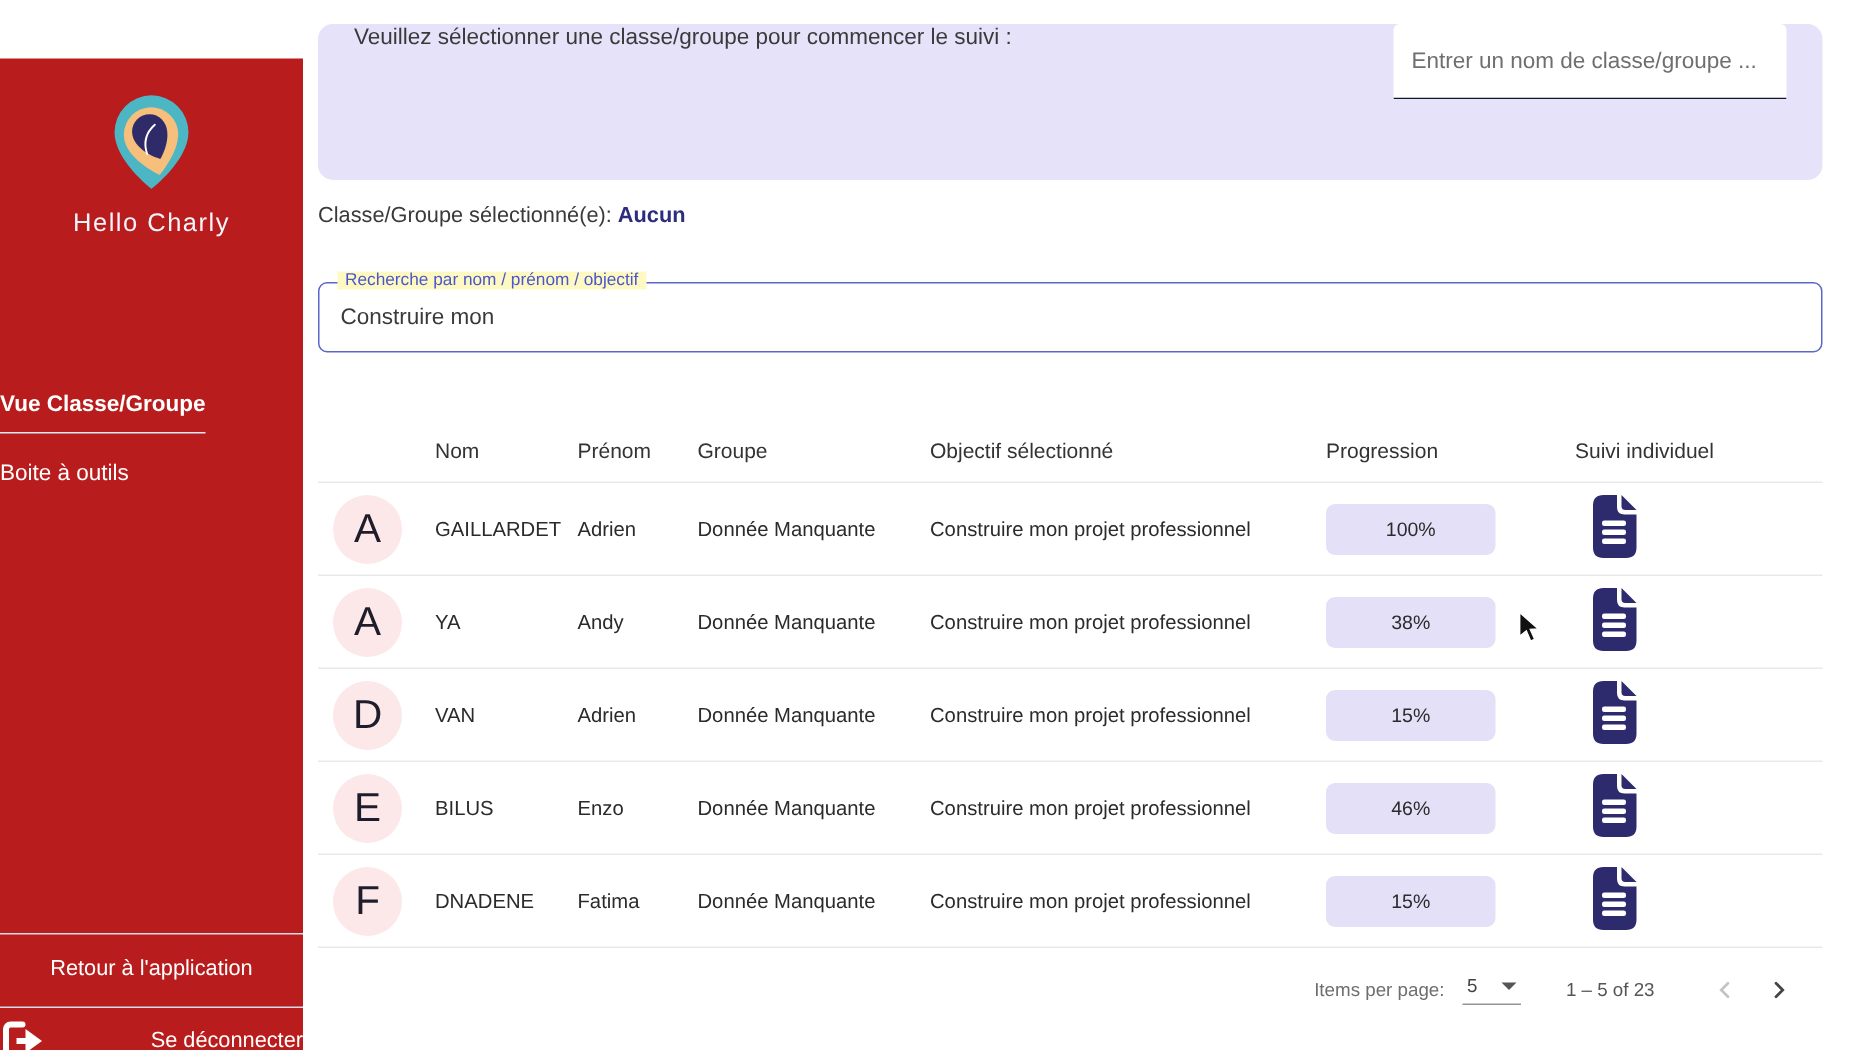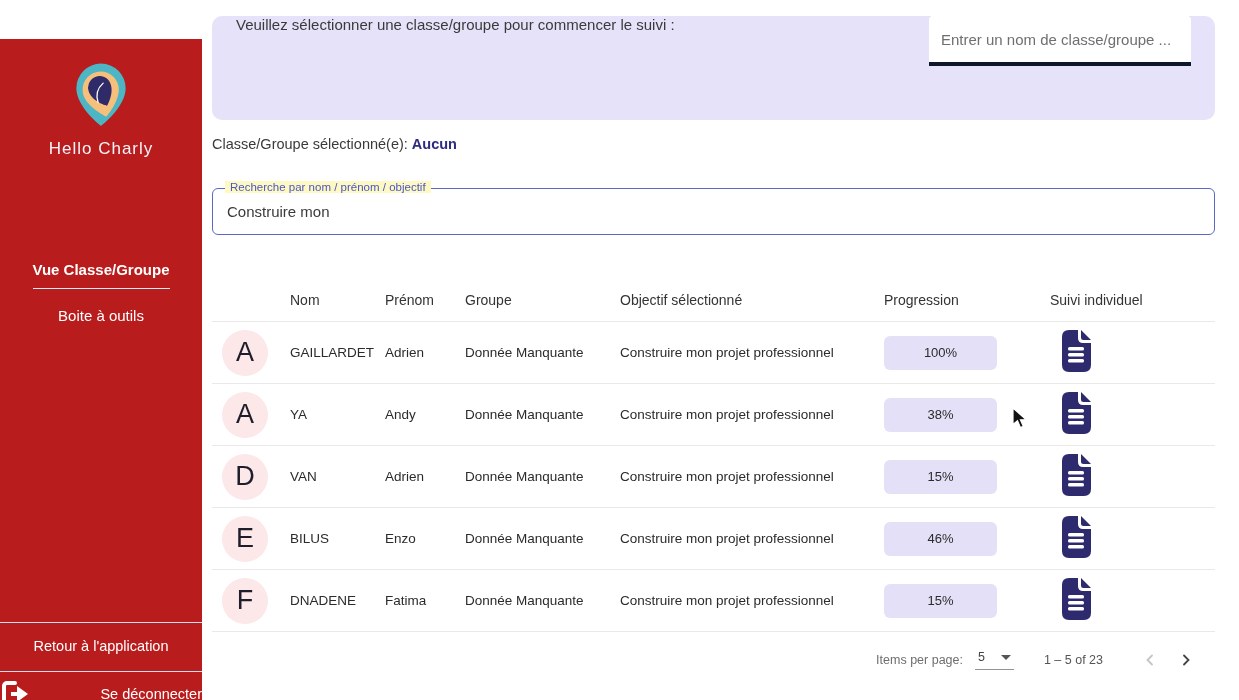--- a/index.html
+++ b/index.html
@@ -4,39 +4,39 @@
 <style>
   * { margin:0; padding:0; box-sizing:border-box; }
   html,body { width:1239px; height:700px; background:#fff; overflow:hidden;
               font-family:"Liberation Sans", sans-serif; position:relative; }
 
   
   .sidebar { position:absolute; left:0; top:0; width:202px; height:693px;
              background:#b91c1c; color:#fff;margin-top:39px; }
   .logo-wrap { display:flex; justify-content:center; padding-top:16px; }
   .app-name { text-align:center; font-size:17px; letter-spacing:1px; margin-top:6px; color:#f4f4fb; }
-  .nav { position:absolute; top:222px; left:0; width:100%; text-align:center; }
+  .nav { position:absolute; top:222px; left:0; width:100%; text-align:left; }
   .nav-item { display:inline-block; font-size:15px; color:#fff; cursor:pointer; }
   .nav-item.active { font-weight:bold; padding-bottom:10px; border-bottom:1px solid #e9e9f5; }
   .nav-item.plain { margin-top:16px; }
   .nav-row { margin-bottom:2px; }
   .side-div { position:absolute; left:0; width:100%; border-top:1px solid #dcdcea; }
   .side-foot-item { position:absolute; width:100%; text-align:center; font-size:14.5px; color:#fff; cursor:pointer; }
   .logout-row { position:absolute; top:641px; left:0; width:100%; display:flex; align-items:center;
                 justify-content:space-between; gap:16px; cursor:pointer; }
   .logout-row span { font-size:14.5px; }
 
   
   .main { position:absolute; left:212px; top:0; width:1003px; }
 
   .banner { margin-top:16px; height:104px; background:#e6e2f9; border-radius:10px;
             display:flex; align-items:flex-start; justify-content:space-between; padding:0 24px; }
   .banner-msg { font-size:15px; color:#3a3a3a; }
   .banner-input { width:262px; height:50px; background:#fff; border:none; outline:none;
-                  border-bottom:4px solid #0f172a; border-radius:4px 4px 0 0;
+                  border-bottom:1px solid #0f172a; border-radius:4px 4px 0 0;
                   font-size:15px; padding:0 12px; color:#333;
                   font-family:"Liberation Sans", sans-serif; }
   .banner-input::placeholder { color:#6f6f6f; }
 
   .selection { margin-top:16px; font-size:14.5px; color:#3a3a3a; }
   .selection b { color:#2d2c7f; margin-left:4px; }
 
   .search-field { position:relative; margin-top:36px; height:47px;
                   border:1px solid #5b68c7; border-radius:6px; background:#fff; }
   .search-label { position:absolute; top:-8px; left:12px; background:#fef9c3; padding:0 5px;

